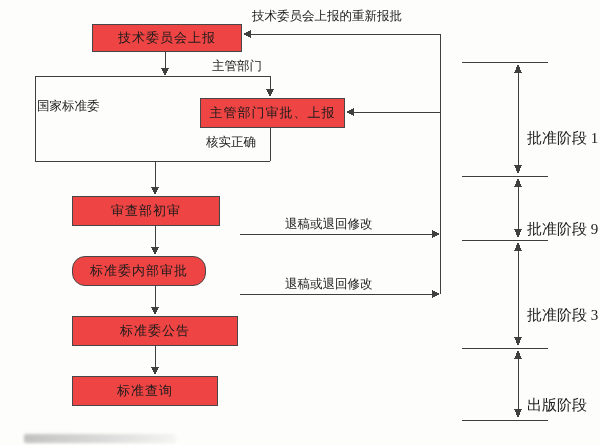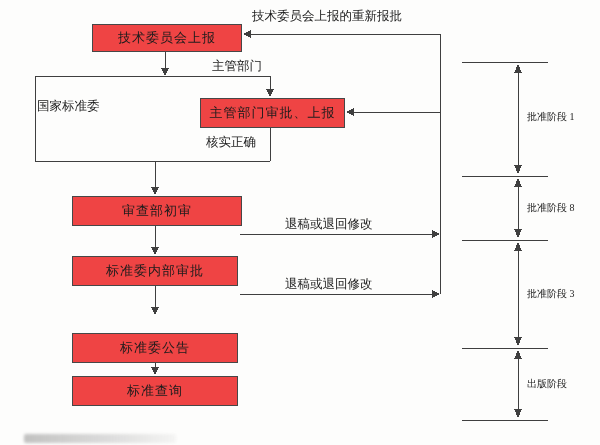--- a/index.html
+++ b/index.html
@@ -11,32 +11,32 @@
   }
   svg.wires { position:absolute; left:0; top:0; width:600px; height:445px; }
   .box {
     position:absolute; box-sizing:border-box;
     border:1px solid #474747; background:#ef4444;
     display:flex; align-items:center; justify-content:center;
     font-size:13px; letter-spacing:1px; white-space:nowrap;
   }
   .b1 { left:92px;  top:24px;  width:150px; height:28px; }
   .b2 { left:200px; top:98px;  width:145px; height:30px; }
-  .b3 { left:72px;  top:196px; width:170px; height:30px; }
-  .b4 { left:72px;  top:256px; width:166px; height:30px; }
-  .b5 { left:72px;  top:316px; width:166px; height:30px;margin-top:17px; }
-  .b6 { left:72px;  top:376px; width:166px; height:30px; }
+  .b3 { left:72px;  top:196px; width:148px; height:30px; }
+  .b4 { left:72px;  top:256px; width:134px; height:30px;border-radius:13px; }
+  .b5 { left:72px;  top:316px; width:166px; height:30px; }
+  .b6 { left:72px;  top:376px; width:146px; height:30px; }
   .lbl { position:absolute; font-size:12.5px; white-space:nowrap; }
   .lbl-resubmit { left:252px; top:8px;  width:188px; text-align:left; }
   .lbl-national { left:37px;  top:58px;margin-top:40px; }
   .lbl-dept     { left:212px; top:58px; }
   .lbl-verify   { left:206px; top:134px; }
   .lbl-reject1  { left:285px; top:216px; }
   .lbl-reject2  { left:285px; top:276px; }
-  .phase { position:absolute; left:527px; font-size:10px; white-space:nowrap; }
+  .phase { position:absolute; left:527px; font-size:15px; white-space:nowrap;margin-top:19px; }
   .ph1 { top:110px; }
   .ph2 { top:201px; }
   .ph3 { top:287px; }
   .ph4 { top:377px; }
   .artifact {
     position:absolute; left:24px; top:434px; width:152px; height:9px;
     background:linear-gradient(90deg, rgba(120,120,120,.45), rgba(145,145,145,.3) 55%, rgba(185,185,185,.12));
     filter:blur(1.6px); border-radius:2px;
   }
 </style>
@@ -111,19 +111,19 @@
   <div class="box b6">标准查询</div>
 
   <div class="lbl lbl-resubmit">技术委员会上报的重新报批</div>
   <div class="lbl lbl-national">国家标准委</div>
   <div class="lbl lbl-dept">主管部门</div>
   <div class="lbl lbl-verify">核实正确</div>
   <div class="lbl lbl-reject1">退稿或退回修改</div>
   <div class="lbl lbl-reject2">退稿或退回修改</div>
 
   <div class="phase ph1">批准阶段 1</div>
-  <div class="phase ph2">批准阶段 8</div>
+  <div class="phase ph2">批准阶段 9</div>
   <div class="phase ph3">批准阶段 3</div>
   <div class="phase ph4">出版阶段</div>
 
   <div class="artifact"></div>
 
 </div>
 
 </body></html>

